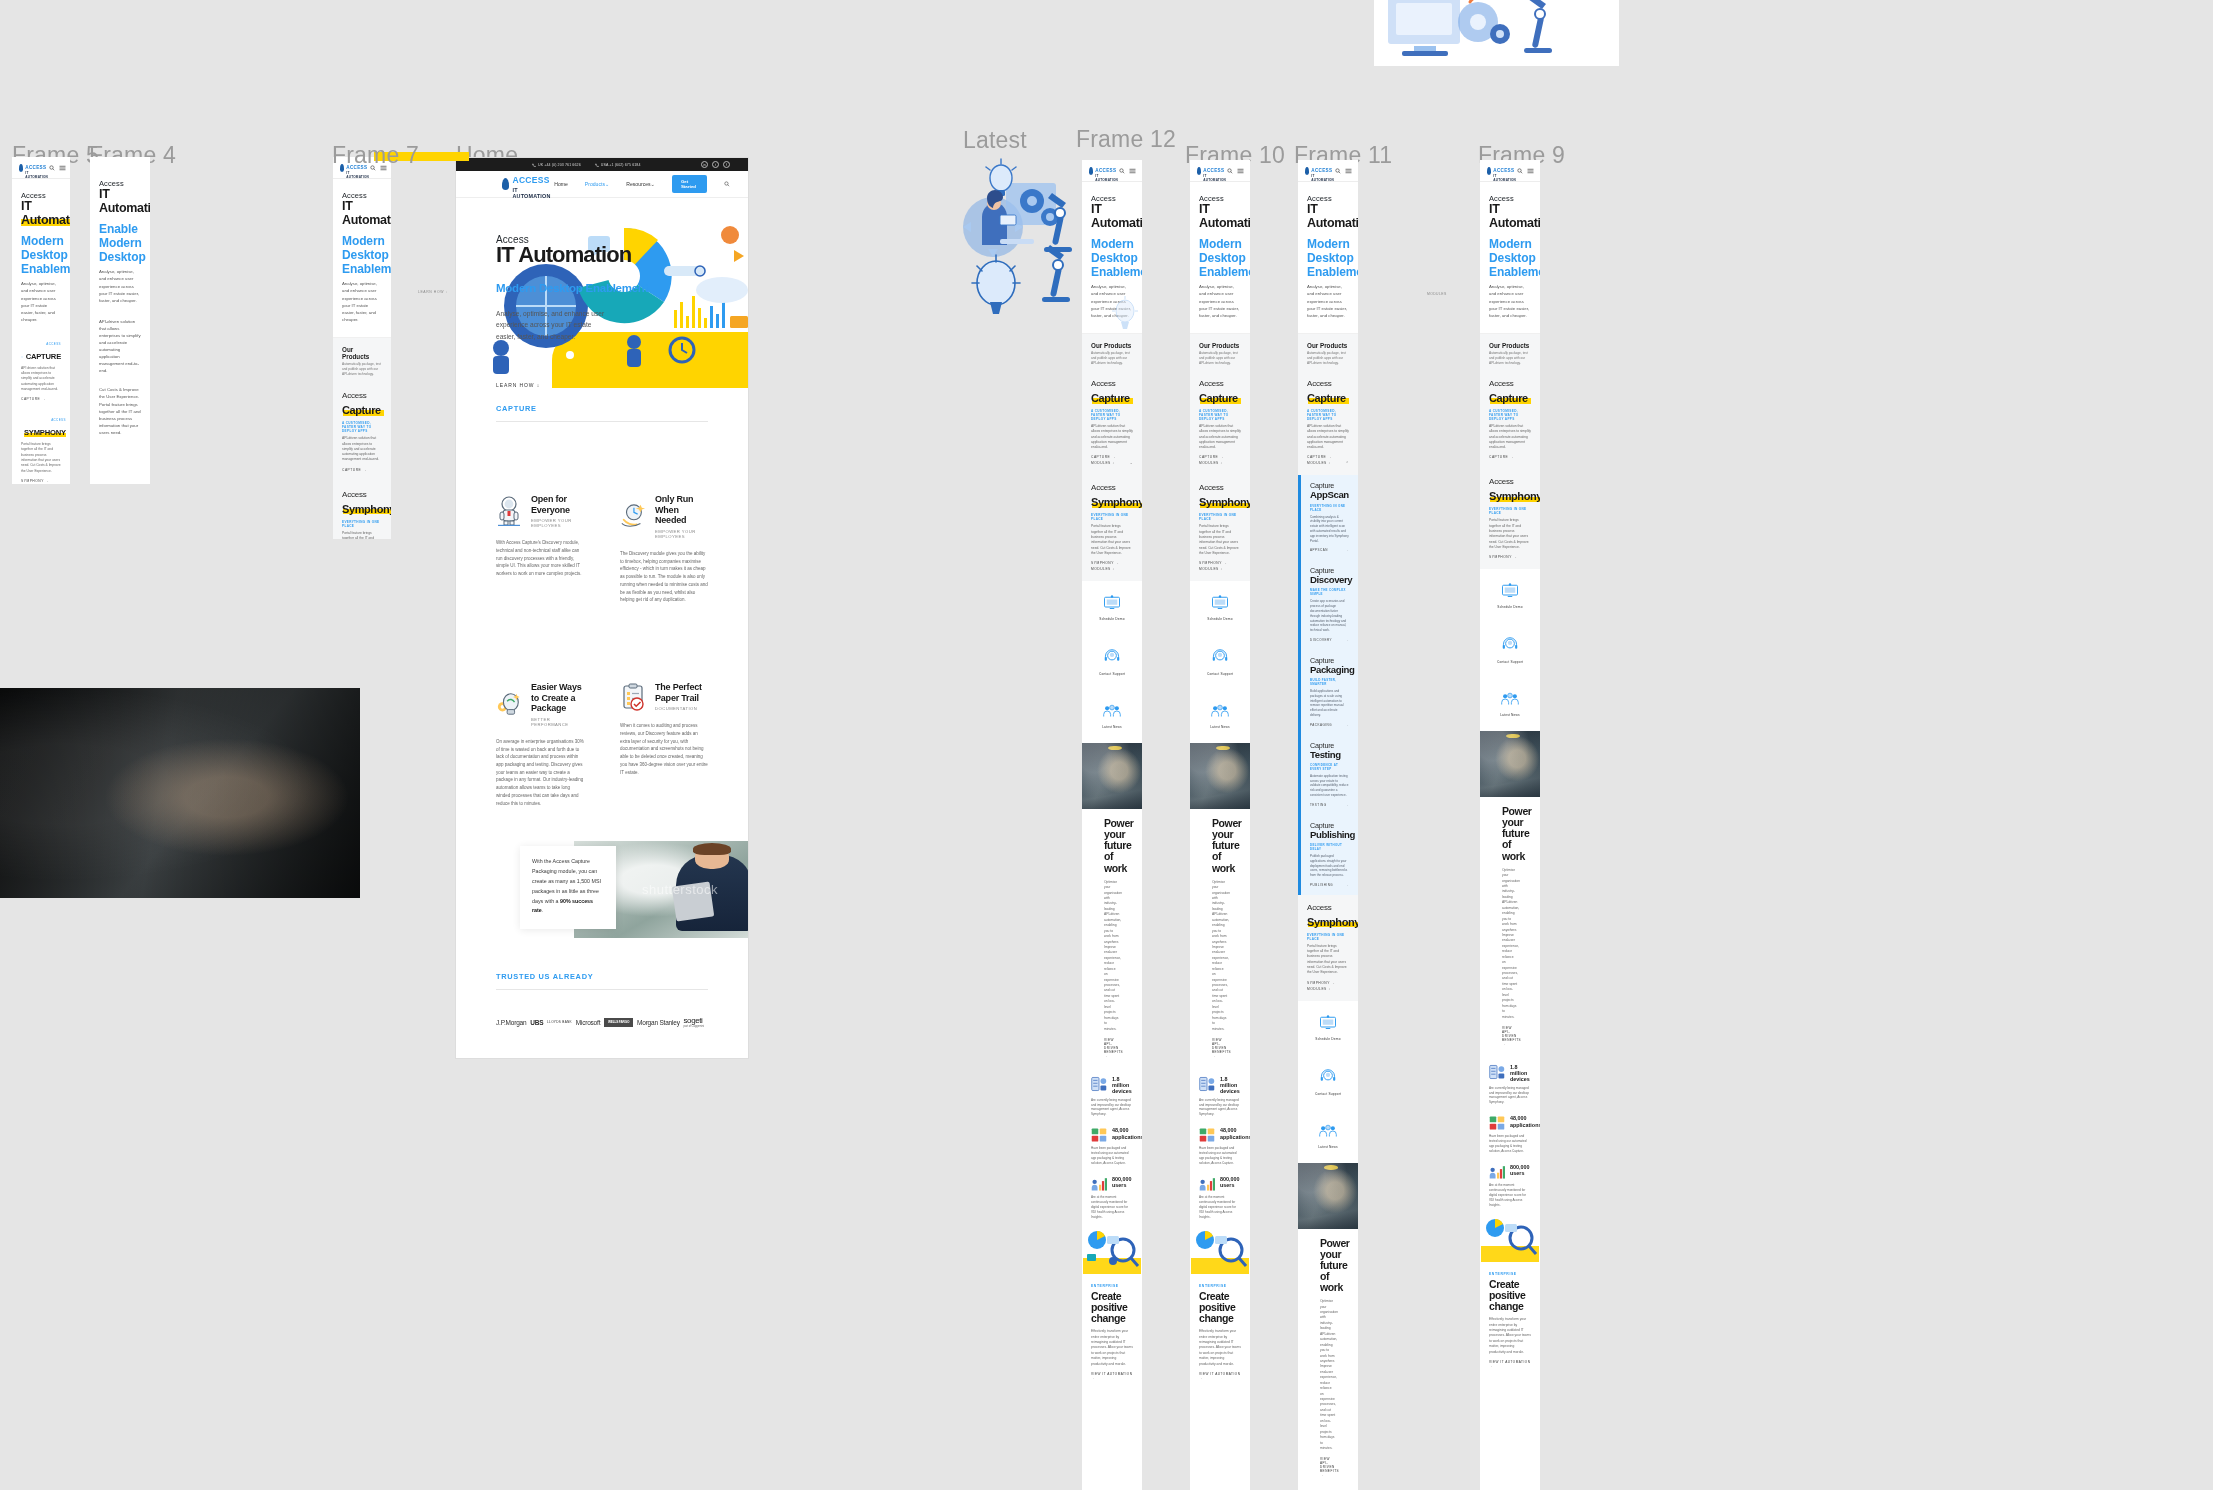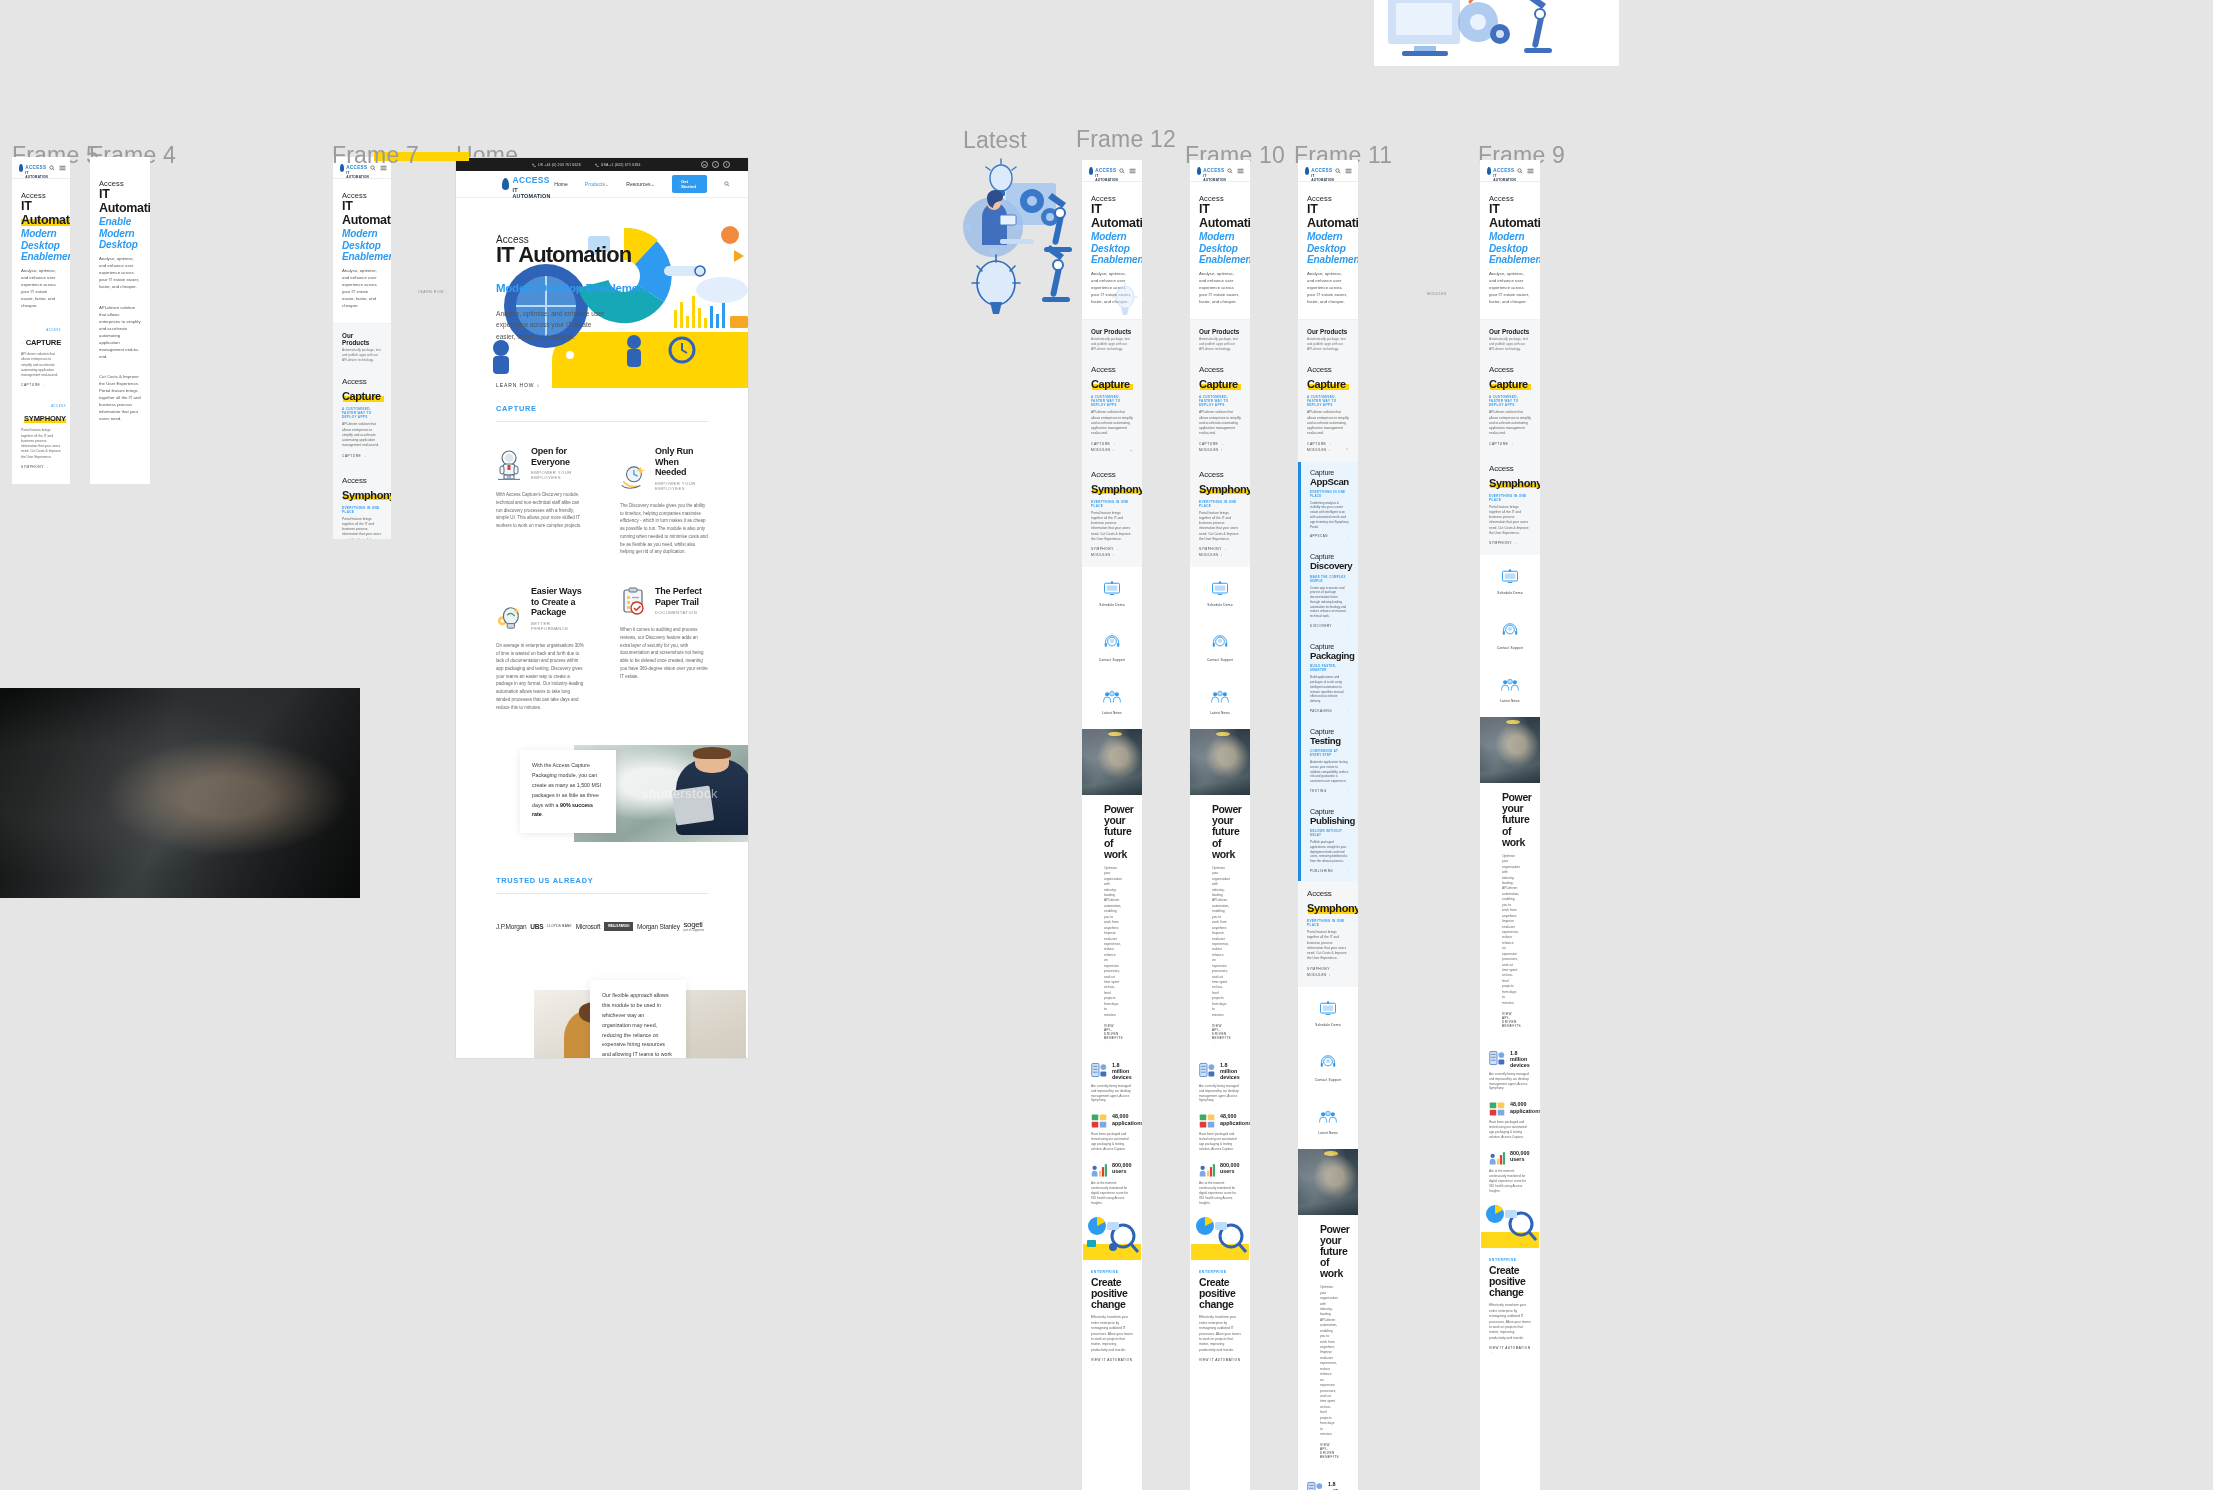--- a/index.html
+++ b/index.html
@@ -55,22 +55,22 @@
     font-size: 12.5px; font-weight: 700; color: #1a1a1a;
     letter-spacing: -.3px; margin-top: -1px; display: inline-block;
     position: relative;
   }
   .m-title.yellow::after {
     content: ""; position: absolute; left: 0; right: -2px; bottom: 1px;
     height: 7px; background: #ffd400; z-index: -1;
   }
   .m-title.yellow { z-index: 0; }
   .m-sub {
-    font-size: 10px; font-weight: 700; color: #2e9bf0;
-    line-height: 1.15; letter-spacing: -.1px; font-style: italic;
+    font-size: 12px; font-weight: 700; color: #2e9bf0;
+    margin-top: 7px; line-height: 1.15; letter-spacing: -.1px;
   }
   .m-body { font-size: 4.3px; color: #555; line-height: 1.65; margin-top: 4px; }
 
   .m-section { padding: 8px 9px 10px; border-top: 1px solid #f0f0f0; position: relative;}
   .m-section.grey { background: #f5f6f7; }
   .m-sec-head { font-size: 6.3px; font-weight: 700; color: #1a1a1a; }
   .m-sec-note { font-size: 3.2px; color: #777; line-height: 1.6; margin-top: 2px; }
 
   .prod-word1 { font-size: 8px; color:#2b2b2b; letter-spacing:-.2px; }
   .prod-word2 {
@@ -171,21 +171,21 @@
   .d-hero-yellow{
     position:absolute; left:96px; bottom:0; width:340px; height:56px;
     background:#ffd400; border-radius:60px 120px 0 0;
   }
 
   .d-section{ padding:16px 40px 0; }
   .d-sec-title{ font-size:7.4px; font-weight:700; color:#2e9bf0; letter-spacing:.7px;}
   .d-rule{ height:1px; background:#e6e6e6; margin-top:8px;}
 
   .feat-grid{ display:grid; grid-template-columns:1fr 1fr; gap:30px 36px; margin-top:24px;}
-  .feat-head{ display:flex; gap:9px; align-items:flex-end;}
+  .feat-head{ display:flex; gap:9px; align-items:center;margin-top:48px;}
   .feat-ic{ flex:0 0 auto; width:26px;}
   .feat-t{ font-size:9px; font-weight:700; color:#1a1a1a; line-height:1.18; letter-spacing:-.2px;}
   .feat-k{ font-size:4.2px; color:#8a8a8a; letter-spacing:.45px; margin-top:3px;}
   .feat-p{ font-size:4.5px; color:#666; line-height:1.72; margin-top:11px;}
 
   .quote-band{ position:relative; margin:34px 0 0; height:97px;}
   .quote-img{ position:absolute; left:78px; top:0; width:212px; height:97px; overflow:hidden;
               background:linear-gradient(150deg,#cfd7d3,#9fb0aa 40%,#dfe6e2 80%);}
   .quote-card{
     position:absolute; left:24px; top:5px; width:96px; padding:11px 12px 13px;

